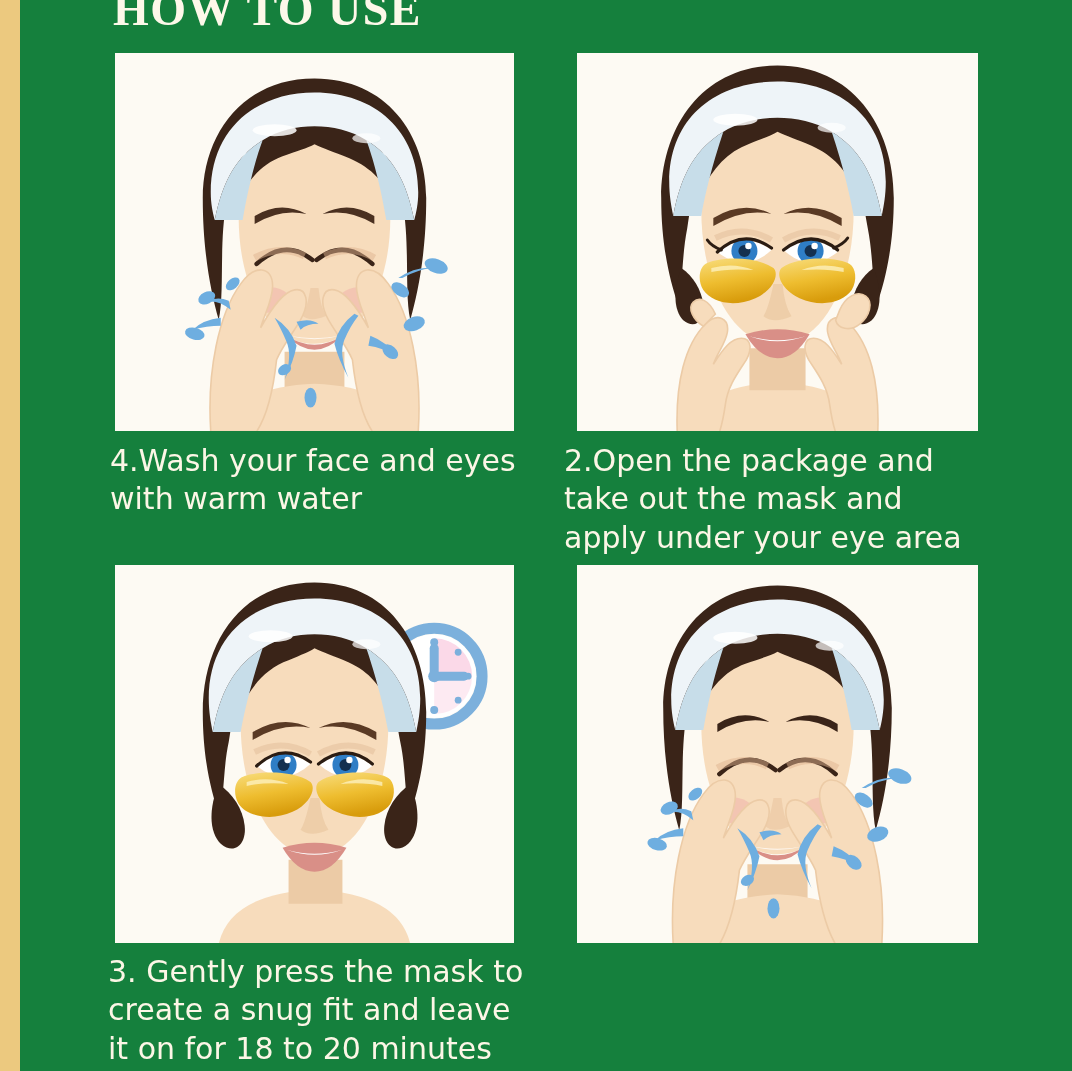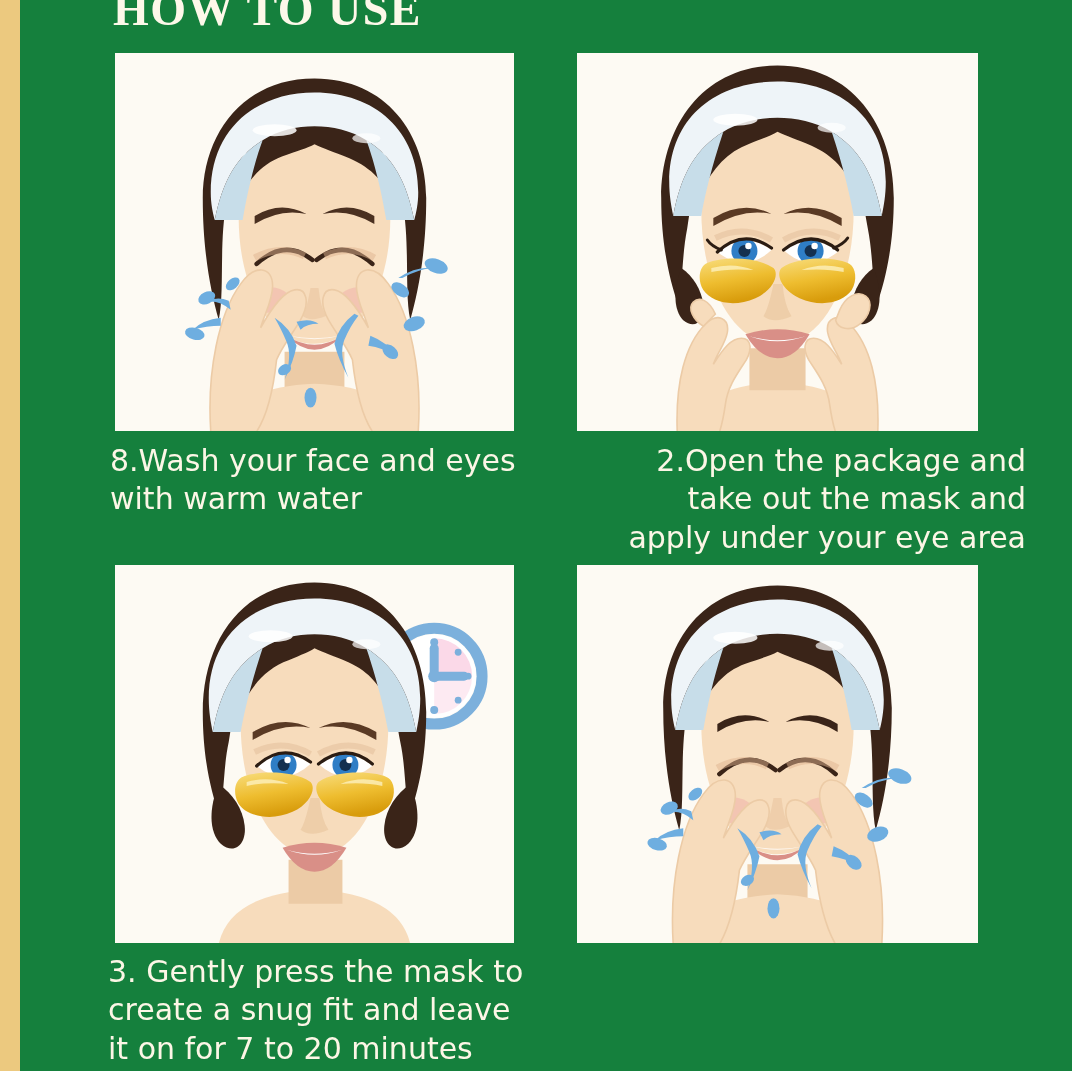--- a/index.html
+++ b/index.html
@@ -34,21 +34,21 @@
   
   .caption{
     position:absolute;
     color:#fcf6e6;
     font-size:30px;
     line-height:1.28;
     font-family:"DejaVu Sans", sans-serif;
     white-space:pre-line;
   }
   .c1{left:90px;top:442px;width:430px;}
-  .c2{left:556px;top:442px;width:450px;text-align:right;}
+  .c2{left:544px;top:442px;width:450px;}
   .c3{left:88px;top:953px;width:460px;}
   .c4{left:556px;top:953px;width:450px;}
 
   
   .face-art{position:absolute;left:0;top:0;width:100%;height:100%;}
   .face-art svg{display:block;width:100%;height:100%;}
 </style>
 </head>
 <body>
 
@@ -312,22 +312,22 @@
           <ellipse cx="300" cy="270" rx="11" ry="7" transform="rotate(-20 300 270)"></ellipse>
           <ellipse cx="276" cy="298" rx="9" ry="6" transform="rotate(40 276 298)"></ellipse>
           <path d="M256 282 q16 6 26 20 q-14 -8 -28 -10 z"></path>
           <ellipse cx="196" cy="344" rx="6" ry="10"></ellipse>
           <ellipse cx="170" cy="316" rx="7" ry="5" transform="rotate(-30 170 316)"></ellipse>
         </g>
       </svg>
     </div>
   </div>
 
-  <div class="caption c1">8.Wash your face and eyes
+  <div class="caption c1">4.Wash your face and eyes
   with warm water</div>
   <div class="caption c2">2.Open the package and
   take out the mask and
   apply under your eye area</div>
   <div class="caption c3">3. Gently press the mask to
    create a snug fit and leave
-   it on for 7 to 20 minutes</div>
+   it on for 18 to 20 minutes</div>
 
 </div>
 
 </body></html>

